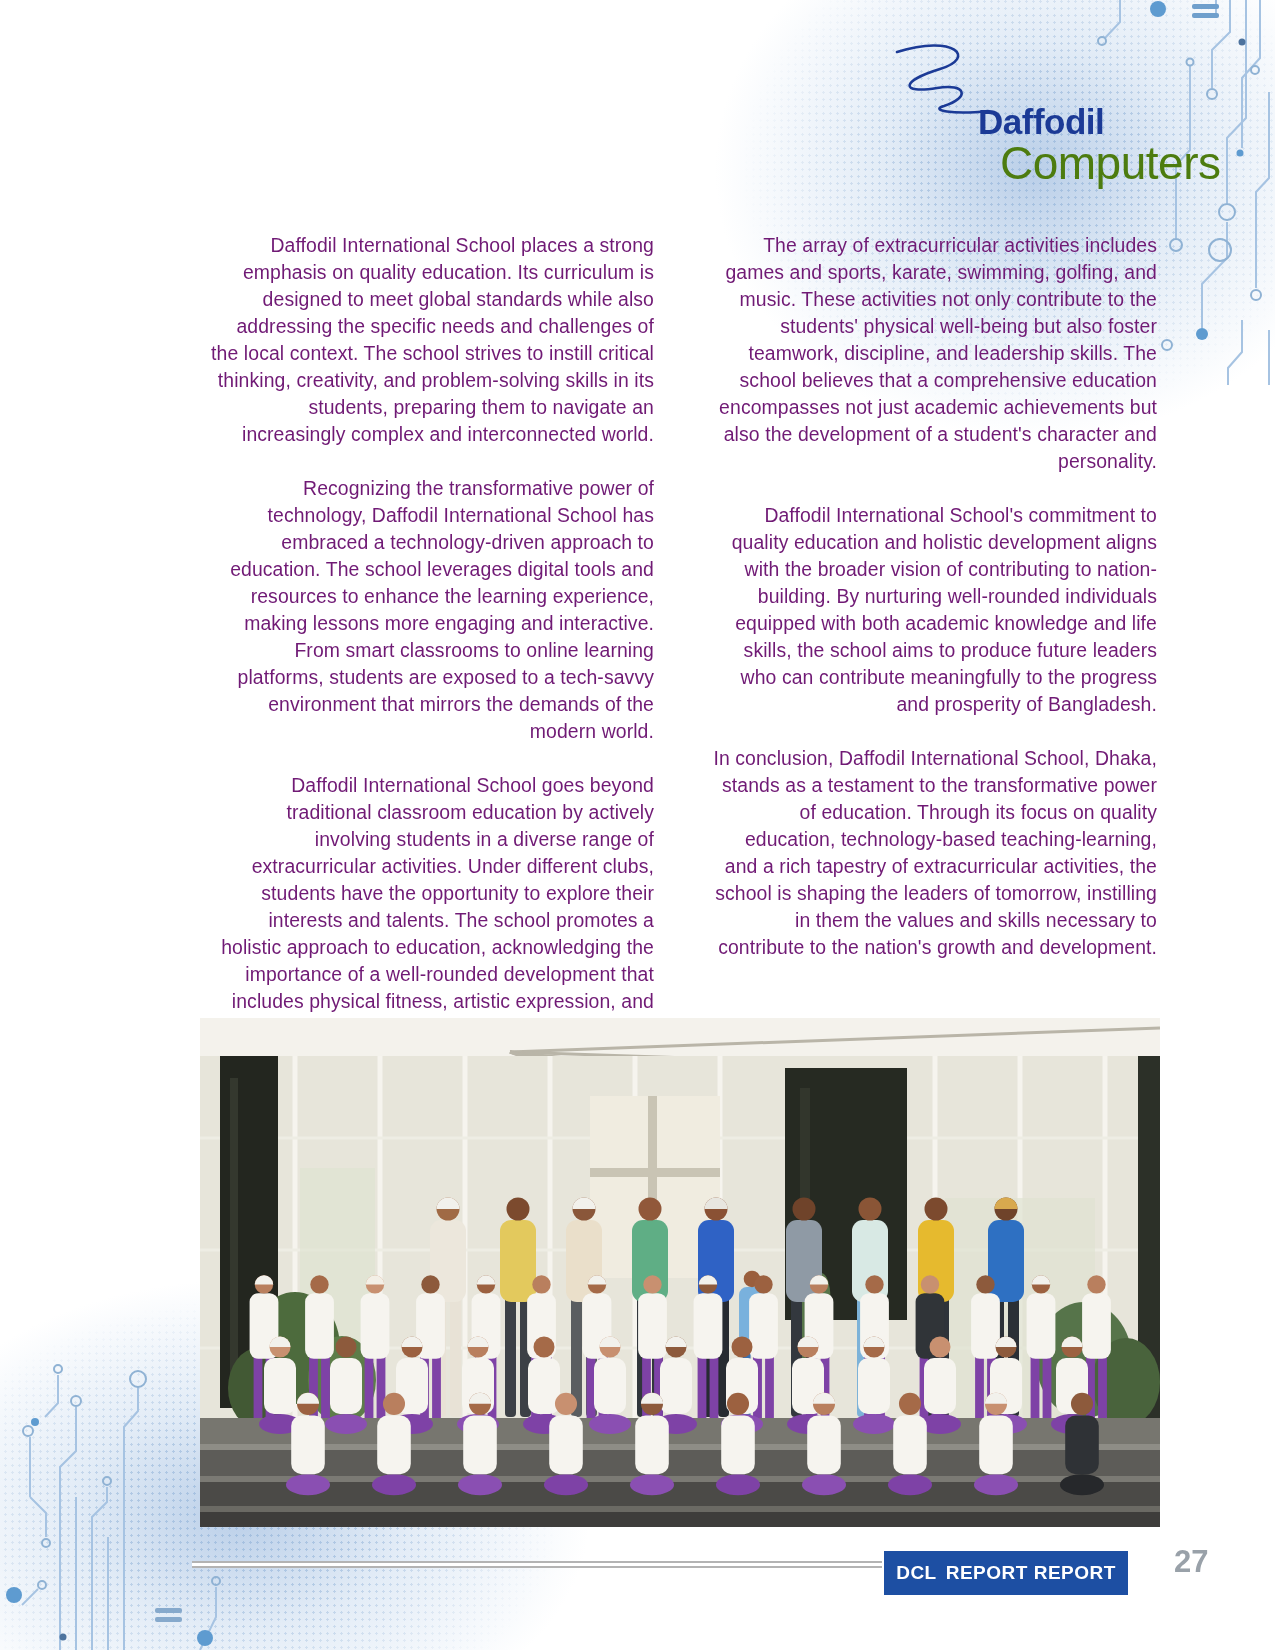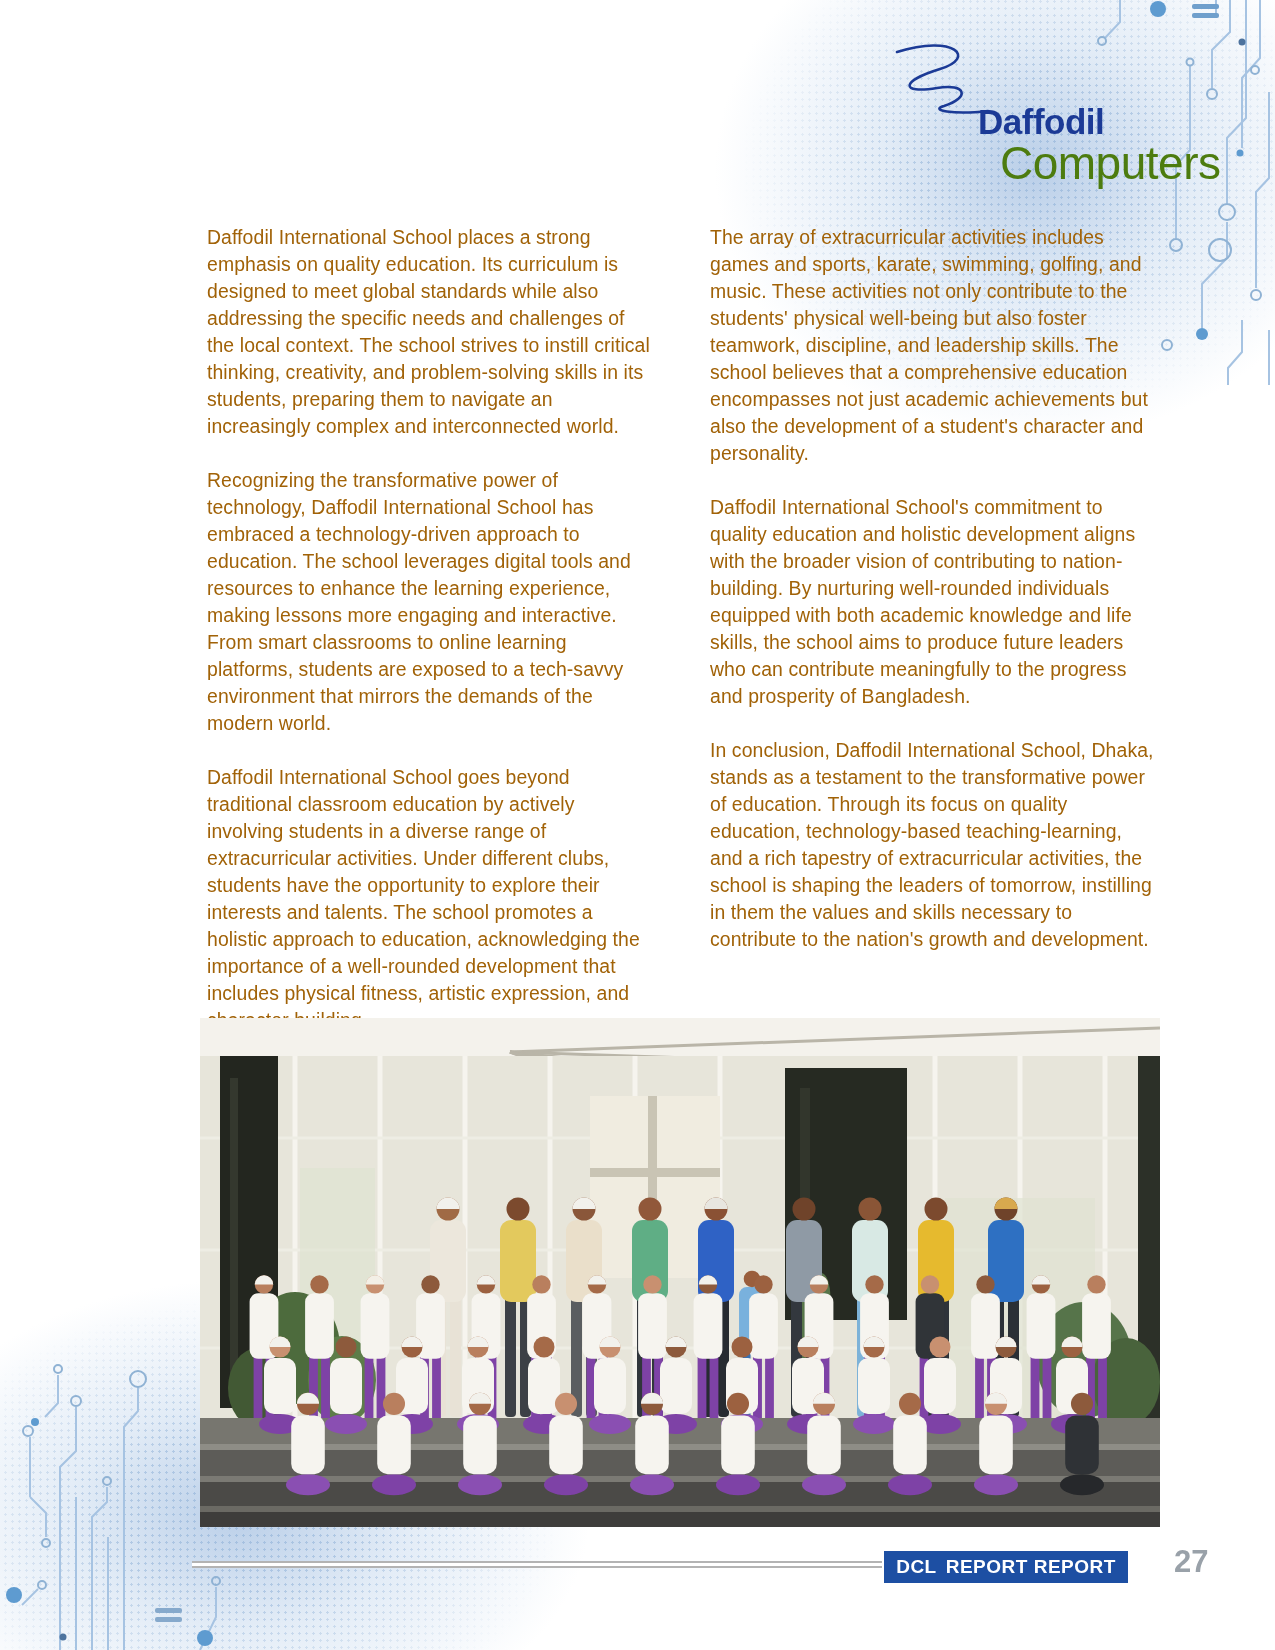--- a/index.html
+++ b/index.html
@@ -1,17 +1,17 @@
 <!DOCTYPE html>
 <html><head>
 <meta charset="utf-8">
 <style>
   html,body{margin:0;padding:0;}
   body{width:1275px;height:1650px;background:#ffffff;font-family:"Liberation Sans",sans-serif;position:relative;overflow:hidden;}
-  #page{position:absolute;inset:0;}
+  #page{position:absolute;inset:0;text-align:right;}
 
   
   .blob{position:absolute;pointer-events:none;}
   .blob::before{content:"";position:absolute;inset:0;border-radius:50%;
     background:radial-gradient(closest-side,rgba(182,204,231,0.95) 0%,rgba(204,221,240,0.55) 48%,rgba(255,255,255,0) 100%);}
   .blob::after{content:"";position:absolute;inset:0;
     background-image:radial-gradient(rgba(116,158,205,0.38) 1.1px,transparent 1.3px);
     background-size:7px 7px;
     -webkit-mask-image:radial-gradient(closest-side,#000 35%,transparent 92%);
     mask-image:radial-gradient(closest-side,#000 35%,transparent 92%);}
@@ -24,30 +24,30 @@
 
   
   .logo{position:absolute;left:885px;top:36px;width:300px;height:145px;}
   .swirl{position:absolute;left:8px;top:4px;width:115px;height:80px;}
   .logo-l1{position:absolute;left:93px;top:66px;font-size:35px;font-weight:bold;color:#1b3a96;letter-spacing:-0.5px;}
   .logo-l2{position:absolute;left:115px;top:100px;font-size:46px;font-weight:normal;color:#4d7c0f;letter-spacing:-0.5px;}
 
   
   .columns{position:absolute;left:207px;top:224px;width:950px;display:flex;gap:56px;}
   .col{width:447px;}
-  .col p{margin:0 0 27px 0;font-size:19.4px;line-height:27px;color:#a16207;letter-spacing:0.1px;}
+  .col p{margin:8px 0 27px 0;font-size:19.4px;line-height:27px;color:#701a75;letter-spacing:0.1px;}
 
   
   .photo{position:absolute;left:200px;top:1018px;width:960px;height:509px;}
   .photo svg{display:block;width:100%;height:100%;}
 
   
   .footer-line{position:absolute;left:192px;top:1561px;width:690px;height:3px;
     border-top:2px solid #b3b3b3;border-bottom:2px solid #b3b3b3;background:#fff;}
-  .footer-badge{position:absolute;left:884px;top:1551px;width:244px;height:32px;background:#1d4fa3;
+  .footer-badge{position:absolute;left:884px;top:1551px;width:244px;height:44px;background:#1d4fa3;
     color:#ffffff;display:flex;align-items:center;justify-content:center;gap:9px;
     font-weight:bold;font-size:19px;letter-spacing:0.5px;}
   .footer-badge .dcl{font-weight:bold;}
   .page-number{position:absolute;left:1134px;top:1544px;font-size:31px;font-weight:bold;color:#99a1a9;margin-left:40px;}
 </style>
 </head>
 <body>
 
 <div id="page">
 

